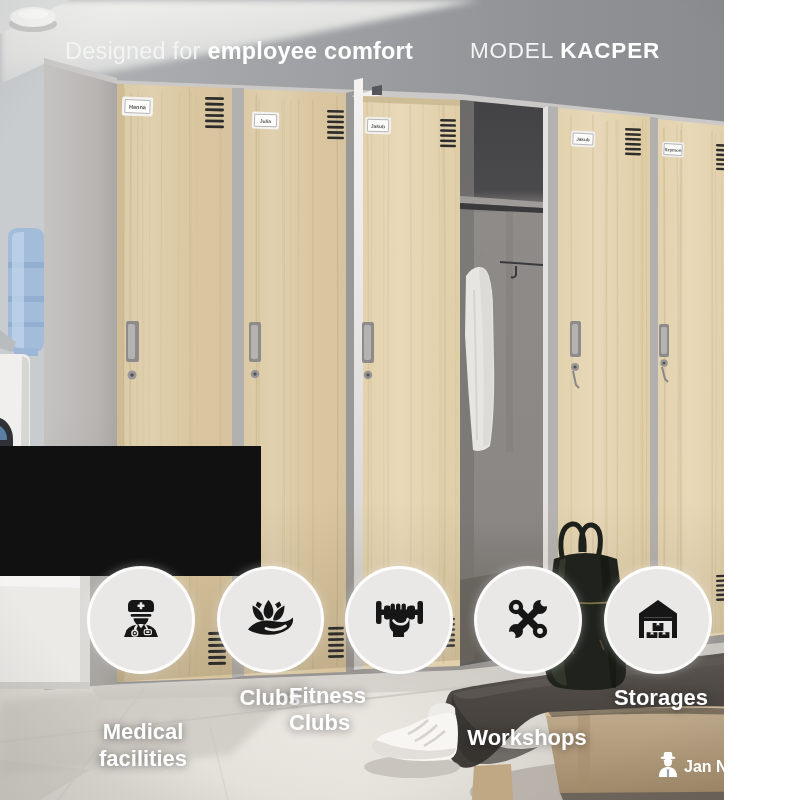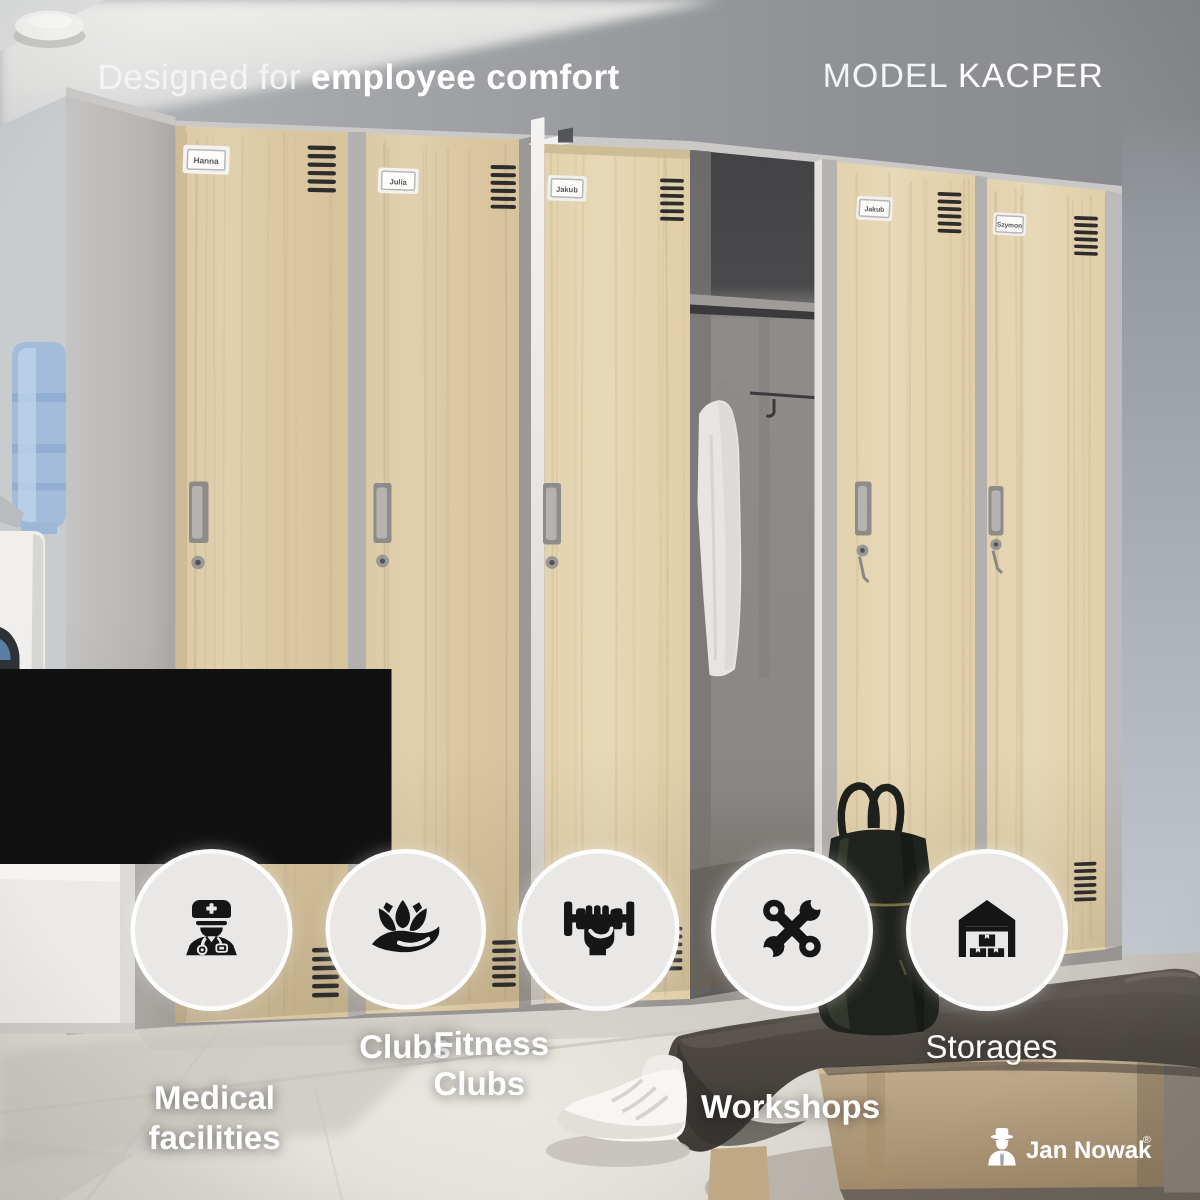--- a/index.html
+++ b/index.html
@@ -1,16 +1,16 @@
 <!DOCTYPE html>
 <html><head>
 <meta charset="utf-8">
 <style>
   html,body{margin:0;padding:0;}
-  #stage{position:relative;width:800px;height:800px;overflow:hidden;font-family:"Liberation Sans",sans-serif;background:#737373;}
+  #stage{position:relative;width:724px;height:800px;overflow:hidden;font-family:"Liberation Sans",sans-serif;background:#737373;}
   #stage svg.scene{position:absolute;left:0;top:0;}
   .ovl{position:absolute;}
 </style>
 </head>
 <body>
 <div id="stage">
 <svg class="scene" width="800" height="800" viewBox="0 0 800 800">
 <defs>
   <linearGradient id="wallg" x1="0" y1="0" x2="1" y2="0">
     <stop offset="0" stop-color="#b4b6b9"></stop>
@@ -464,21 +464,21 @@
 <path d="M447,713 q8,-2 10,8 q2,12 0,28 q-1,10 -12,11 q-22,2 -40,0 q-16,-2 -25,-8 q-8,-5 -4,-12 q3,-5 14,-8 q18,-5 32,-12 q10,-5 25,-7 z" fill="#f7f6f3"></path>
 <path d="M376,740 q-6,4 -3,9 q3,6 16,8 q18,3 38,2 q14,-1 22,-3 q6,-2 7,-8 q-40,8 -80,-8 z" fill="#e2dfda"></path>
 <path d="M408,734 q12,-6 20,-14 M415,741 q12,-6 22,-16 M424,746 q11,-6 21,-15" stroke="#d6d3ce" stroke-width="2.5" fill="none"></path>
 </g>
 
 <rect x="0" y="0" width="800" height="800" fill="url(#vign)"></rect>
 </svg>
 
 <div class="ovl" style="left:65px;top:38px;font-size:23.5px;letter-spacing:0.2px;color:#f3f4f4;font-weight:400;">Designed for <span style="font-weight:bold;color:#ffffff;">employee comfort</span></div>
 
-<div class="ovl" style="right:64px;top:38px;font-size:22.5px;letter-spacing:0.8px;color:#f3f4f4;font-weight:400;">MODEL <span style="font-weight:normal;color:#ffffff;">KACPER</span></div>
+<div class="ovl" style="right:64px;top:38px;font-size:22.5px;letter-spacing:0.8px;color:#f3f4f4;font-weight:400;">MODEL <span style="font-weight:bold;color:#ffffff;">KACPER</span></div>
 
 <div class="ovl" style="left:0;top:446px;width:261px;height:130px;background:#111111;"></div>
 
 
 <div class="ovl" style="left:90px;top:569px;width:102px;height:102px;border-radius:50%;background:#eae8e6;box-shadow:0 0 0 3px rgba(255,255,255,0.97), 0 0 10px 3px rgba(255,255,255,0.35), 0 3px 8px rgba(0,0,0,0.10);"></div>
 
 <svg class="ovl" style="left:121px;top:599px;" width="40" height="38" viewBox="0 0 40 38">
 <g fill="#161616">
 <path d="M12,1 h16 a5,5 0 0 1 5,5 v5 a2,2 0 0 1 -2,2 h-22 a2,2 0 0 1 -2,-2 v-5 a5,5 0 0 1 5,-5 z"></path>
 <path d="M11,15 h18 a1.4,1.4 0 0 1 0,2.8 h-18 a1.4,1.4 0 0 1 0,-2.8 z"></path>
@@ -579,21 +579,21 @@
 </svg>
 
 <div class="ovl" style="left:43px;top:719px;width:200px;text-align:center;font-size:22px;line-height:26.5px;font-weight:bold;color:#ffffff;text-shadow:0 1px 8px rgba(0,0,0,0.5);">Medical<br>facilities</div>
 
 <div class="ovl" style="left:170px;top:685px;width:200px;text-align:center;font-size:22px;font-weight:bold;color:#ffffff;text-shadow:0 1px 8px rgba(0,0,0,0.5);">Clubs</div>
 
 <div class="ovl" style="left:289px;top:683px;width:200px;text-align:left;font-size:22px;line-height:26.5px;font-weight:bold;color:#ffffff;text-shadow:0 1px 8px rgba(0,0,0,0.5);">Fitness<br>Clubs</div>
 
 <div class="ovl" style="left:427px;top:725px;width:200px;text-align:center;font-size:22px;font-weight:bold;color:#ffffff;text-shadow:0 1px 8px rgba(0,0,0,0.5);">Workshops</div>
 
-<div class="ovl" style="left:561px;top:685px;width:200px;text-align:center;font-size:22px;font-weight:normal;color:#ffffff;text-shadow:0 1px 8px rgba(0,0,0,0.5);">Storages</div>
+<div class="ovl" style="left:561px;top:685px;width:200px;text-align:center;font-size:22px;font-weight:bold;color:#ffffff;text-shadow:0 1px 8px rgba(0,0,0,0.5);">Storages</div>
 
 <svg class="ovl" style="left:658px;top:751px;" width="120" height="30" viewBox="0 0 120 30">
   <g fill="#ffffff">
     <ellipse cx="10" cy="6.8" rx="7.5" ry="1.7"></ellipse>
     <path d="M5.8,6.2 v-3.4 a1.8,1.8 0 0 1 1.8,-1.8 h4.8 a1.8,1.8 0 0 1 1.8,1.8 v3.4 z"></path>
     <path d="M5.6,9 a4.5,4.8 0 0 0 8.8,0 z"></path>
     <circle cx="10" cy="11.5" r="3.9"></circle>
     <path d="M10,16 c-4.5,0 -8,2.6 -8.8,7 l-0.4,3 h18.4 l-0.4,-3 c-0.8,-4.4 -4.3,-7 -8.8,-7 z"></path>
   </g>
   <path d="M8.8,17.5 l1.2,1.6 l1.2,-1.6 l-0.2,8.5 h-2 z" fill="#97a2aa"></path>

